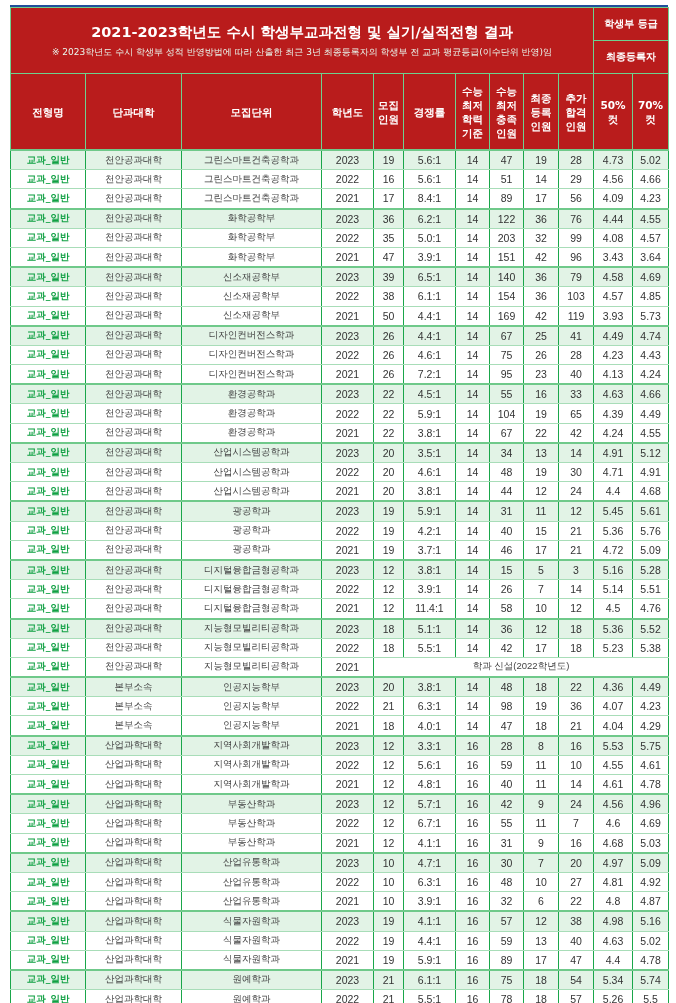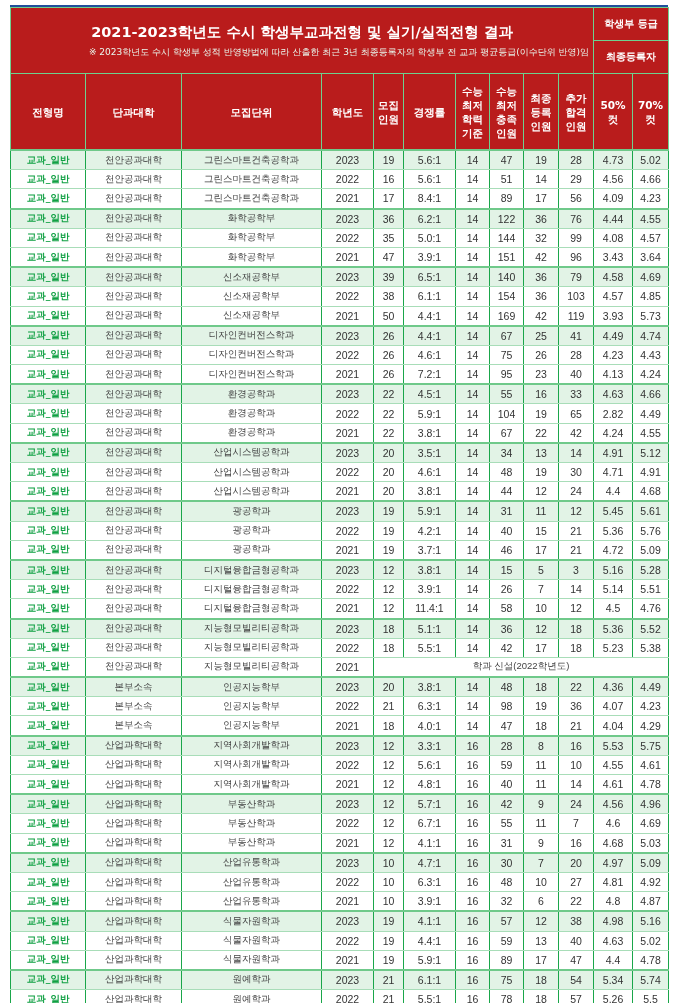--- a/index.html
+++ b/index.html
@@ -3,21 +3,21 @@
 <meta charset="utf-8">
 <style>
   html, body { margin: 0; padding: 0; background: #ffffff; }
   body { width: 676px; height: 1003px; overflow: hidden; font-family: "DejaVu Sans", "Liberation Sans", sans-serif; }
   .wrap { position: absolute; left: 10px; top: 5px; width: 658px; }
   .topline { height: 2px; background: #1f4e9c; }
   table { border-collapse: collapse; width: 658px; table-layout: fixed; }
   th { background: #b91c1c; color: #ffffff; font-weight: bold; font-size: 10.5px; border: 1px solid #6fd08f; padding: 4px; line-height: 14px; }
   th.title-cell { height: 50px; text-align: center; vertical-align: middle; }
   .title { font-size: 14.5px; font-weight: bold; display: block; margin-top: 3px; }
-  .subtitle { font-size: 9px; font-weight: normal; display: block; margin-top: 6px; color: #e9f8ee; text-align: right; }
+  .subtitle { font-size: 9px; font-weight: normal; display: block; margin-top: 6px; color: #e9f8ee; }
   th.grade-top { height: 24px; font-size: 10px; }
   th.grade-bot { height: 24px; font-size: 10px; }
   th.colhead { height: 67px; }
   td { font-size: 10.5px; color: #333333; text-align: center; height: 18.2px; padding: 0; border-left: 1px solid #1aa64a; border-right: 1px solid #1aa64a; border-bottom: 1px solid #a8ddb8; font-family: "Liberation Sans", sans-serif; white-space: nowrap; overflow: hidden; }
   tr.y2023 td { background: #e2f3e6; border-top: 2px solid #6fc98a; }
   td.type { color: #10a043; font-weight: bold; font-family: "DejaVu Sans", sans-serif; font-size: 9.5px; }
   td.kor { font-family: "DejaVu Sans", sans-serif; font-size: 9.5px; color: #444; }
   td.note { font-family: Liberation Sans, sans-serif; font-size: 9.5px; color: #444; }
   tbody tr:last-child td { border-bottom: 2px solid #6fc98a; }
 </style>
@@ -125,21 +125,21 @@
           <td>4.55</td>
         </tr>
         <tr>
           <td class="type">교과_일반</td>
           <td class="kor">천안공과대학</td>
           <td class="kor">화학공학부</td>
           <td>2022</td>
           <td>35</td>
           <td>5.0:1</td>
           <td>14</td>
-          <td>144</td>
+          <td>203</td>
           <td>32</td>
           <td>99</td>
           <td>4.08</td>
           <td>4.57</td>
         </tr>
         <tr>
           <td class="type">교과_일반</td>
           <td class="kor">천안공과대학</td>
           <td class="kor">화학공학부</td>
           <td>2021</td>
@@ -254,21 +254,21 @@
           <td class="type">교과_일반</td>
           <td class="kor">천안공과대학</td>
           <td class="kor">환경공학과</td>
           <td>2022</td>
           <td>22</td>
           <td>5.9:1</td>
           <td>14</td>
           <td>104</td>
           <td>19</td>
           <td>65</td>
-          <td>2.82</td>
+          <td>4.39</td>
           <td>4.49</td>
         </tr>
         <tr>
           <td class="type">교과_일반</td>
           <td class="kor">천안공과대학</td>
           <td class="kor">환경공학과</td>
           <td>2021</td>
           <td>22</td>
           <td>3.8:1</td>
           <td>14</td>

